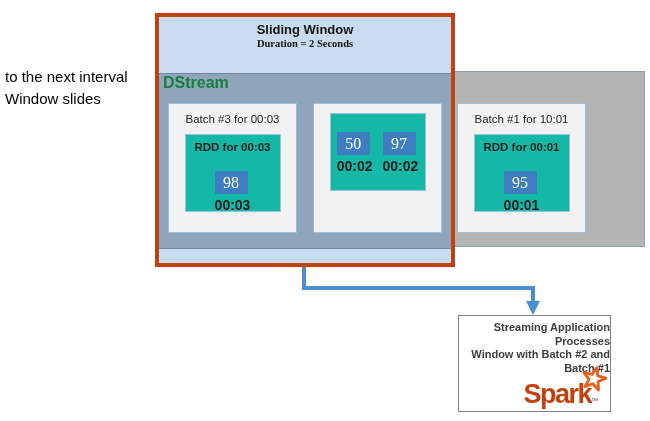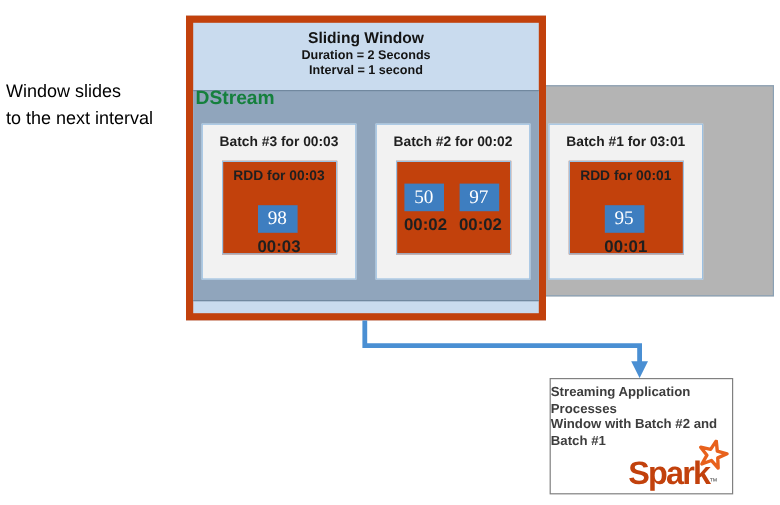--- a/index.html
+++ b/index.html
@@ -11,116 +11,114 @@
   
   .caption { position:absolute; left:5px; top:66px; font-size:15px; color:#000;
              line-height:22px; }
 
   
   .dstream-gray { position:absolute; left:155px; top:71px; width:490px; height:176px;
                   background:#b4b4b4; border:1px solid #8aa0b4; box-sizing:border-box; z-index:1; }
 
   
   .window { position:absolute; left:155px; top:13px; width:300px; height:254px;
-            background:#c9dbee; border:6px solid #c2410c; box-sizing:border-box; z-index:2; }
+            background:#c9dbee; border:4px solid #c2410c; box-sizing:border-box; z-index:2; }
   .win-head { padding-top:5px; text-align:center; color:#141414; }
   .win-title { font-size:13px; font-weight:bold; }
-  .win-sub { font-size:10.5px; font-weight:600; margin-top:1px; }
+  .win-sub { font-size:10.5px; font-weight:600; margin-top:1px;font-family:Liberation Serif, serif; }
 
   
   .overlap { position:absolute; left:0; right:0; top:56px; height:174px;
              background:#90a5bc; border-top:1px solid #71889f; border-bottom:1px solid #71889f; }
 
   .dstream-label { position:absolute; left:163px; top:74px; font-size:16px; font-weight:600;
                    color:#15803d; z-index:4; }
 
   
   .batch { position:absolute; top:103px; width:129px; height:130px; background:#f2f2f2;
            border:1px solid #9cc0e2; box-sizing:border-box; z-index:4; text-align:center; }
   .batch-3 { left:168px; } .batch-2 { left:313px; } .batch-1 { left:457px; }
-  .batch-title { margin-top:9px; font-size:11.5px; font-weight:700; color:#1f1f1f; }
+  .batch-title { margin-top:9px; font-size:11.5px; font-weight:400; color:#1f1f1f; }
 
-  .rdd { margin:9px auto 0; width:96px; height:78px; background:#c2410c;
+  .rdd { margin:9px auto 0; width:96px; height:78px; background:#14b8a6;
          border:1px solid #9cc0e2; box-sizing:border-box; }
   .rdd-title { margin-top:6px; font-size:11.5px; font-weight:600; color:#1f1f1f; }
   .cells { display:flex; justify-content:center; gap:10px; margin-top:18px; }
   .cell { width:33px; height:23px; background:#3e7ec0; color:#ffffff;
           font-family:"Liberation Serif", serif; font-size:16px;
           display:flex; align-items:center; justify-content:center; }
   .time { margin-top:3px; font-size:14px; font-weight:bold; color:#1f1f1f; }
 
   
   .arrow-svg { position:absolute; left:290px; top:265px; z-index:5; }
 
   
   .outbox { position:absolute; left:458px; top:315px; width:153px; height:97px;
             background:#ffffff; border:1px solid #808080; box-sizing:border-box;
-            text-align:left; z-index:5; }
+            text-align:right; z-index:5; }
   .outline-text { font-size:11px; font-weight:600; color:#3d3d3d; line-height:13.5px; }
   .outline-text:first-child { margin-top:5px; }
 
   .spark { position:absolute; right:12px; bottom:3px; line-height:1; }
   .spark-word { font-size:27px; font-weight:bold; color:#c2410c; letter-spacing:-1.5px; }
   .spark-star { position:absolute; right:-9px; top:-15px; transform:rotate(14deg); }
   .spark-tm { font-size:7px; color:#4c4c4c; }
 </style>
 </head>
 <body>
 
 <div class="stage">
 
   <div class="caption">
+    <div>to the next interval</div>
     <div>Window slides</div>
-    <div>to the next interval</div>
   </div>
 
   <div class="dstream-gray"></div>
 
   <div class="window">
     <div class="win-head">
       <div class="win-title">Sliding Window</div>
       <div class="win-sub">Duration = 2 Seconds</div>
-      <div class="win-sub">Interval = 1 second</div>
     </div>
     <div class="overlap"></div>
   </div>
 
   <div class="dstream-label">DStream</div>
 
   <div class="batch batch-3">
     <div class="batch-title">Batch #3 for 00:03</div>
     <div class="rdd">
       <div class="rdd-title">RDD for 00:03</div>
       <div class="cells">
         <div>
           <div class="cell">98</div>
           <div class="time">00:03</div>
         </div>
       </div>
     </div>
   </div>
 
   <div class="batch batch-2">
-    <div class="batch-title">Batch #2 for 00:02</div>
     <div class="rdd">
       <div class="cells">
         <div>
           <div class="cell">50</div>
           <div class="time">00:02</div>
         </div>
         <div>
           <div class="cell">97</div>
           <div class="time">00:02</div>
         </div>
       </div>
     </div>
   </div>
 
   <div class="batch batch-1">
-    <div class="batch-title">Batch #1 for 03:01</div>
+    <div class="batch-title">Batch #1 for 10:01</div>
     <div class="rdd">
       <div class="rdd-title">RDD for 00:01</div>
       <div class="cells">
         <div>
           <div class="cell">95</div>
           <div class="time">00:01</div>
         </div>
       </div>
     </div>
   </div>

